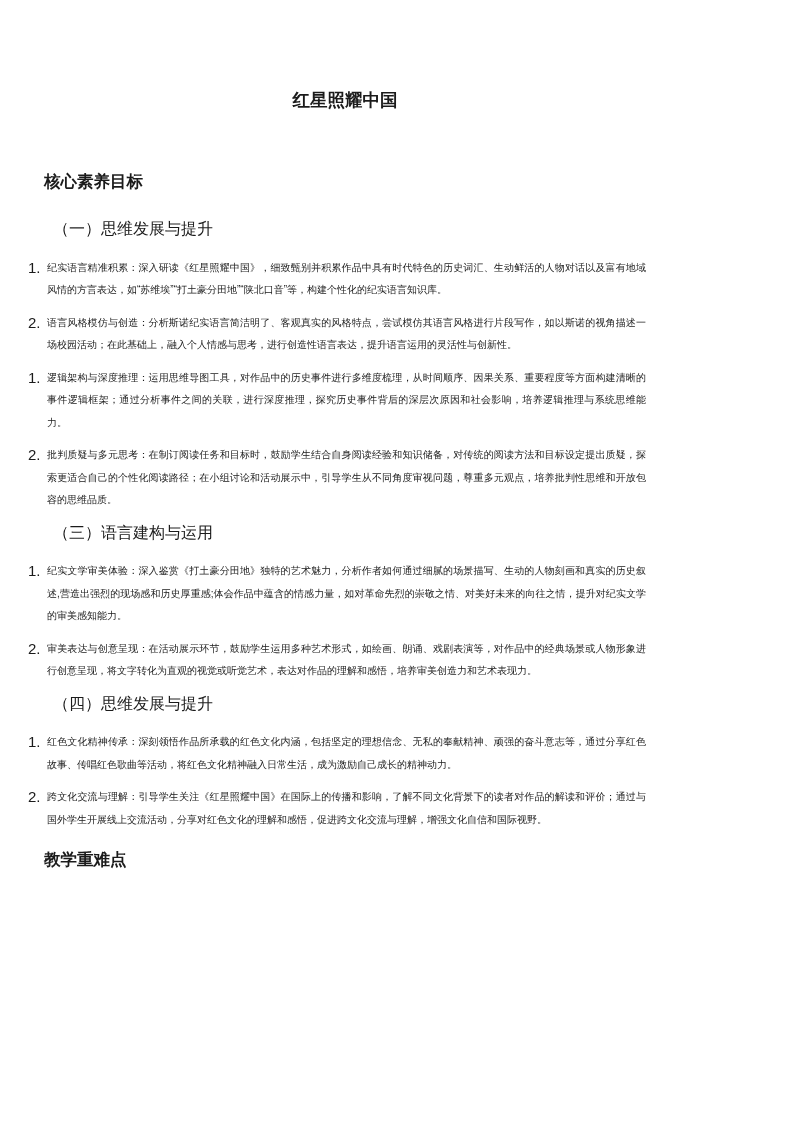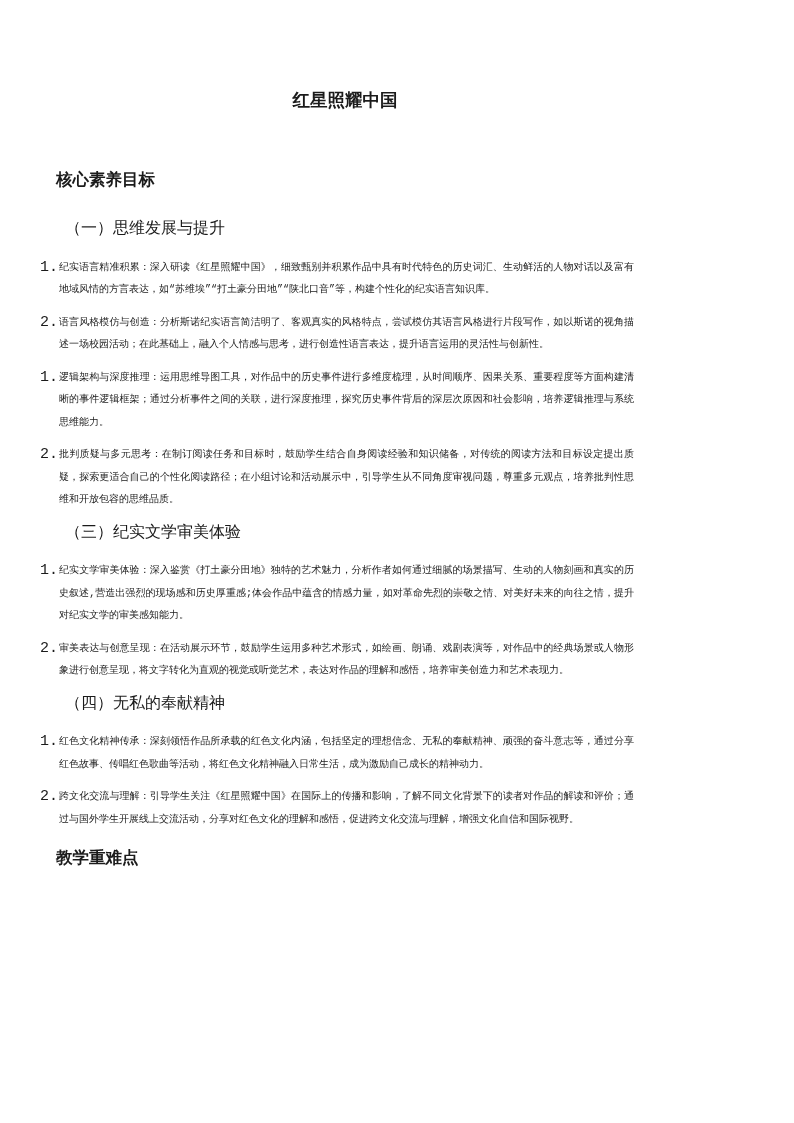--- a/index.html
+++ b/index.html
@@ -21,21 +21,21 @@
     overflow: hidden;
     background: #ffffff;
   }
   .doc-title {
     font-size: 17.5px;
     font-weight: bold;
     text-align: center;
     line-height: 24px;
     margin: 0 0 58px 0;
   }
-  section { margin: 12px; padding: 0; font-family: Liberation Mono, monospace; }
+  section { margin: 0; padding: 0; }
   .h1 {
     font-size: 16.5px;
     font-weight: bold;
     line-height: 22px;
     margin: 17px 0 26px 0;
   }
   .sub {
     font-size: 16px;
     font-weight: normal;
     line-height: 22.5px;
@@ -81,31 +81,31 @@
 
     <div class="item">
       <span class="num">1.</span>
       <span class="txt">逻辑架构与深度推理：运用思维导图工具，对作品中的历史事件进行多维度梳理，从时间顺序、因果关系、重要程度等方面构建清晰的事件逻辑框架；通过分析事件之间的关联，进行深度推理，探究历史事件背后的深层次原因和社会影响，培养逻辑推理与系统思维能力。</span>
     </div>
     <div class="item">
       <span class="num">2.</span>
       <span class="txt">批判质疑与多元思考：在制订阅读任务和目标时，鼓励学生结合自身阅读经验和知识储备，对传统的阅读方法和目标设定提出质疑，探索更适合自己的个性化阅读路径；在小组讨论和活动展示中，引导学生从不同角度审视问题，尊重多元观点，培养批判性思维和开放包容的思维品质。</span>
     </div>
 
-    <div class="sub">（三）纪实文学审美体验</div>
+    <div class="sub">（三）语言建构与运用</div>
     <div class="item">
       <span class="num">1.</span>
       <span class="txt">纪实文学审美体验：深入鉴赏《打土豪分田地》独特的艺术魅力，分析作者如何通过细腻的场景描写、生动的人物刻画和真实的历史叙述,营造出强烈的现场感和历史厚重感;体会作品中蕴含的情感力量，如对革命先烈的崇敬之情、对美好未来的向往之情，提升对纪实文学的审美感知能力。</span>
     </div>
     <div class="item">
       <span class="num">2.</span>
       <span class="txt">审美表达与创意呈现：在活动展示环节，鼓励学生运用多种艺术形式，如绘画、朗诵、戏剧表演等，对作品中的经典场景或人物形象进行创意呈现，将文字转化为直观的视觉或听觉艺术，表达对作品的理解和感悟，培养审美创造力和艺术表现力。</span>
     </div>
 
-    <div class="sub">（四）无私的奉献精神</div>
+    <div class="sub">（四）思维发展与提升</div>
     <div class="item">
       <span class="num">1.</span>
       <span class="txt">红色文化精神传承：深刻领悟作品所承载的红色文化内涵，包括坚定的理想信念、无私的奉献精神、顽强的奋斗意志等，通过分享红色故事、传唱红色歌曲等活动，将红色文化精神融入日常生活，成为激励自己成长的精神动力。</span>
     </div>
     <div class="item">
       <span class="num">2.</span>
       <span class="txt">跨文化交流与理解：引导学生关注《红星照耀中国》在国际上的传播和影响，了解不同文化背景下的读者对作品的解读和评价；通过与国外学生开展线上交流活动，分享对红色文化的理解和感悟，促进跨文化交流与理解，增强文化自信和国际视野。</span>
     </div>
   </section>
 

